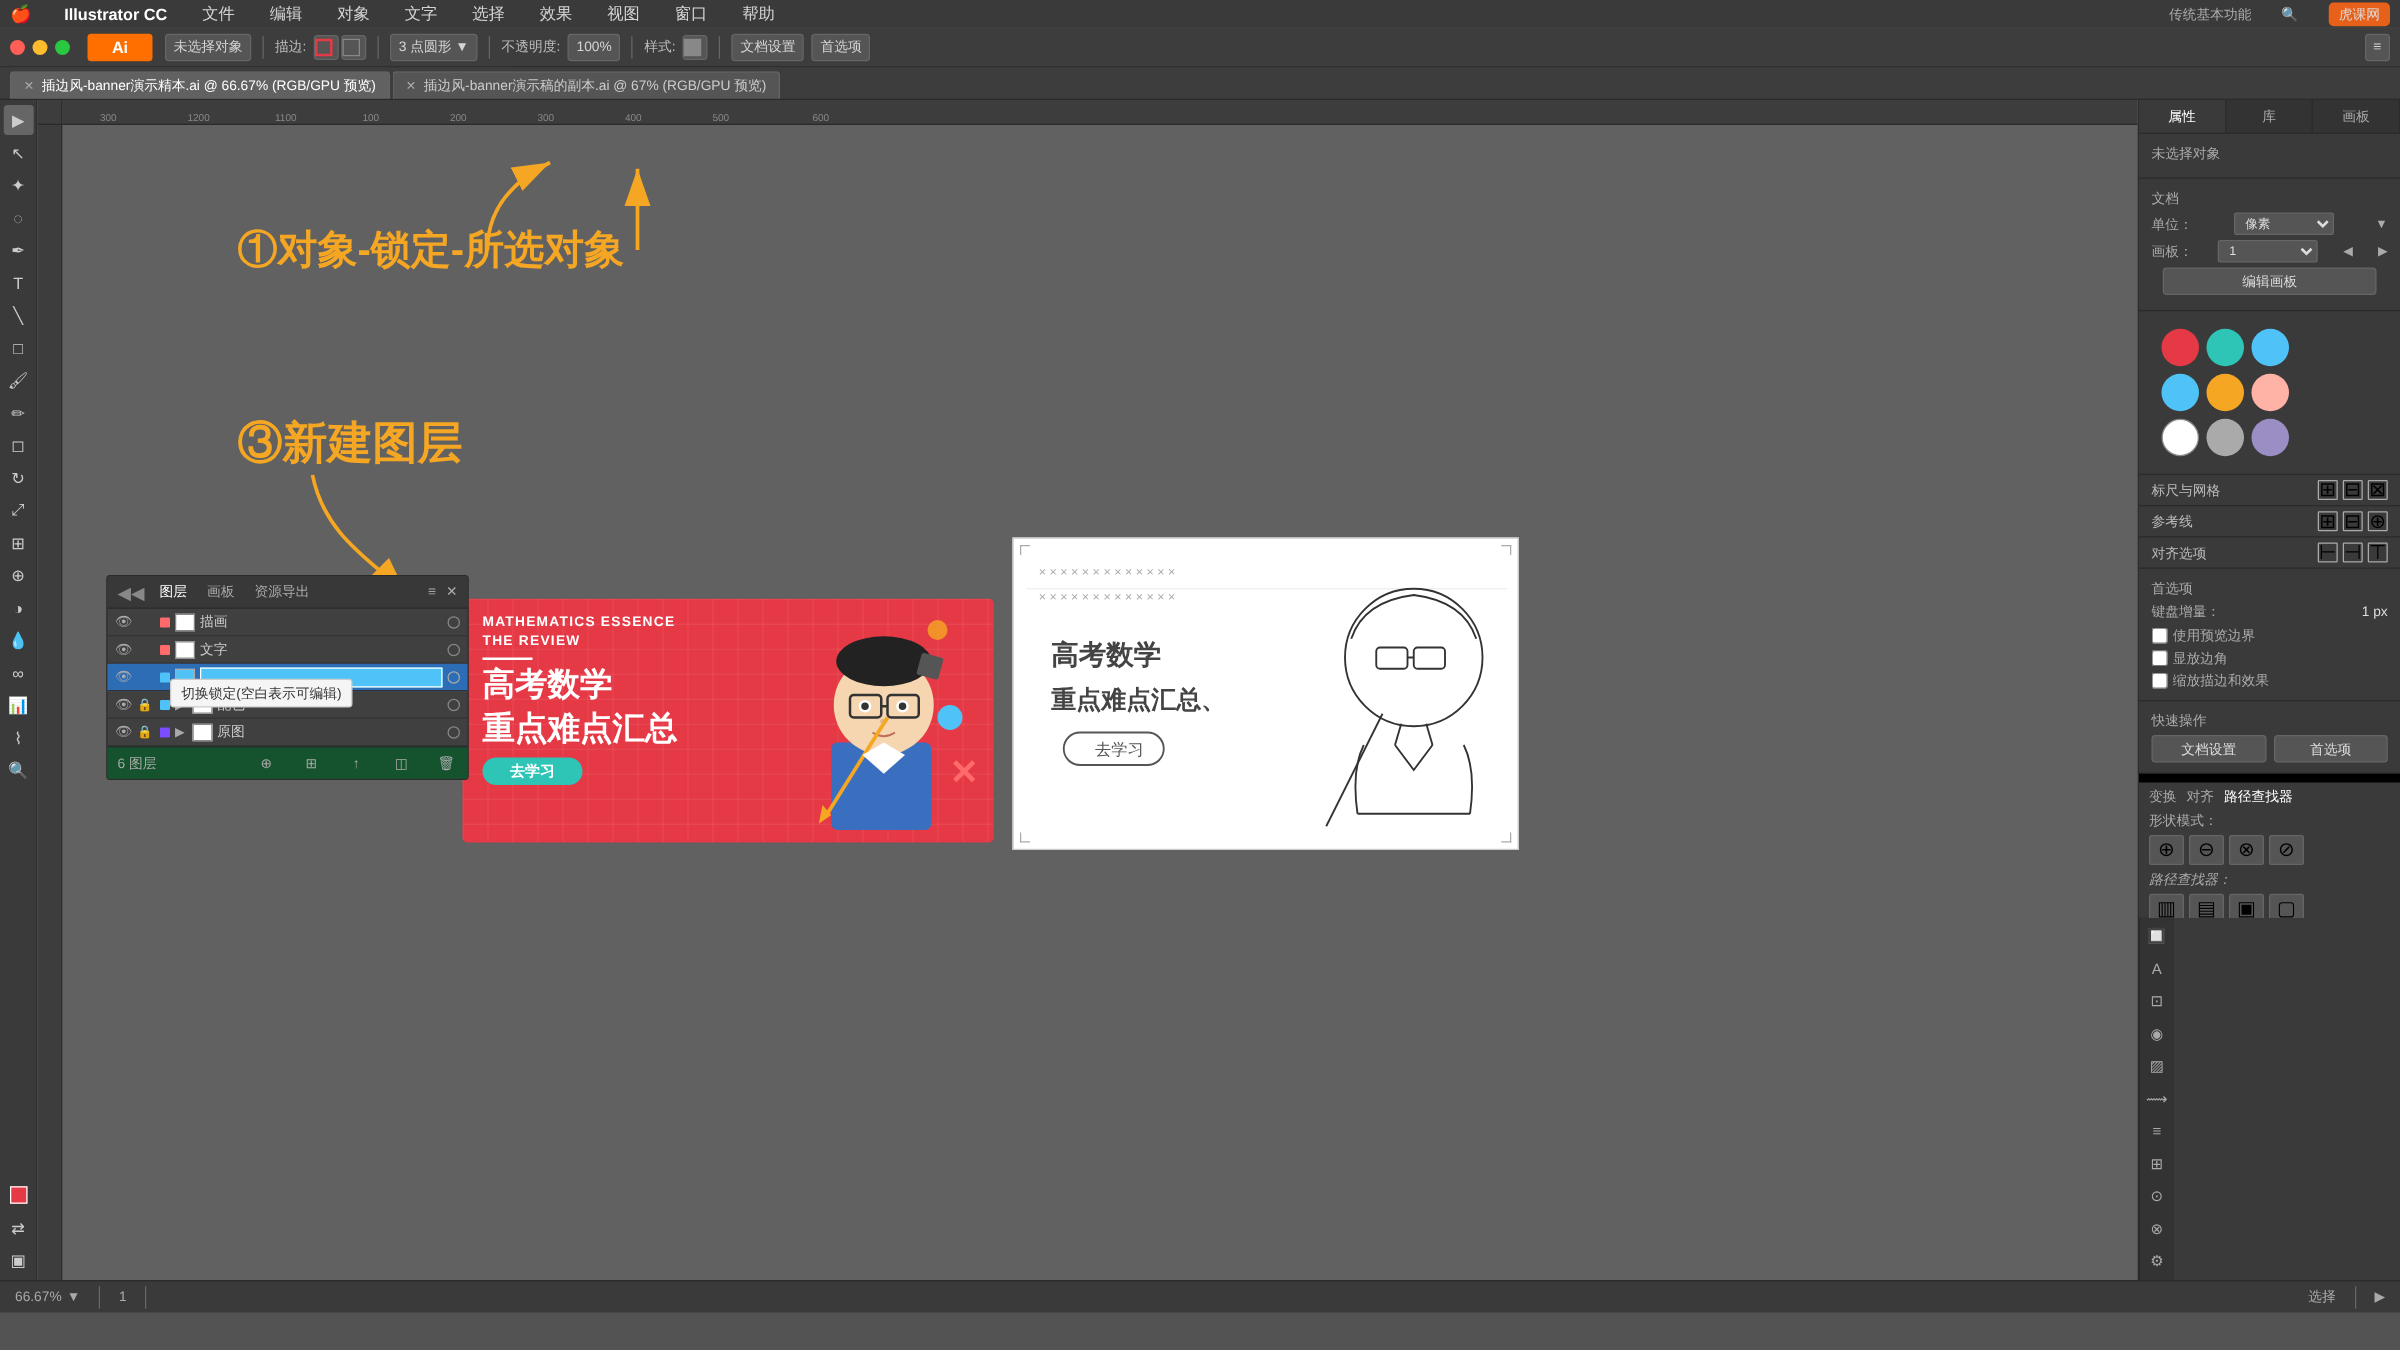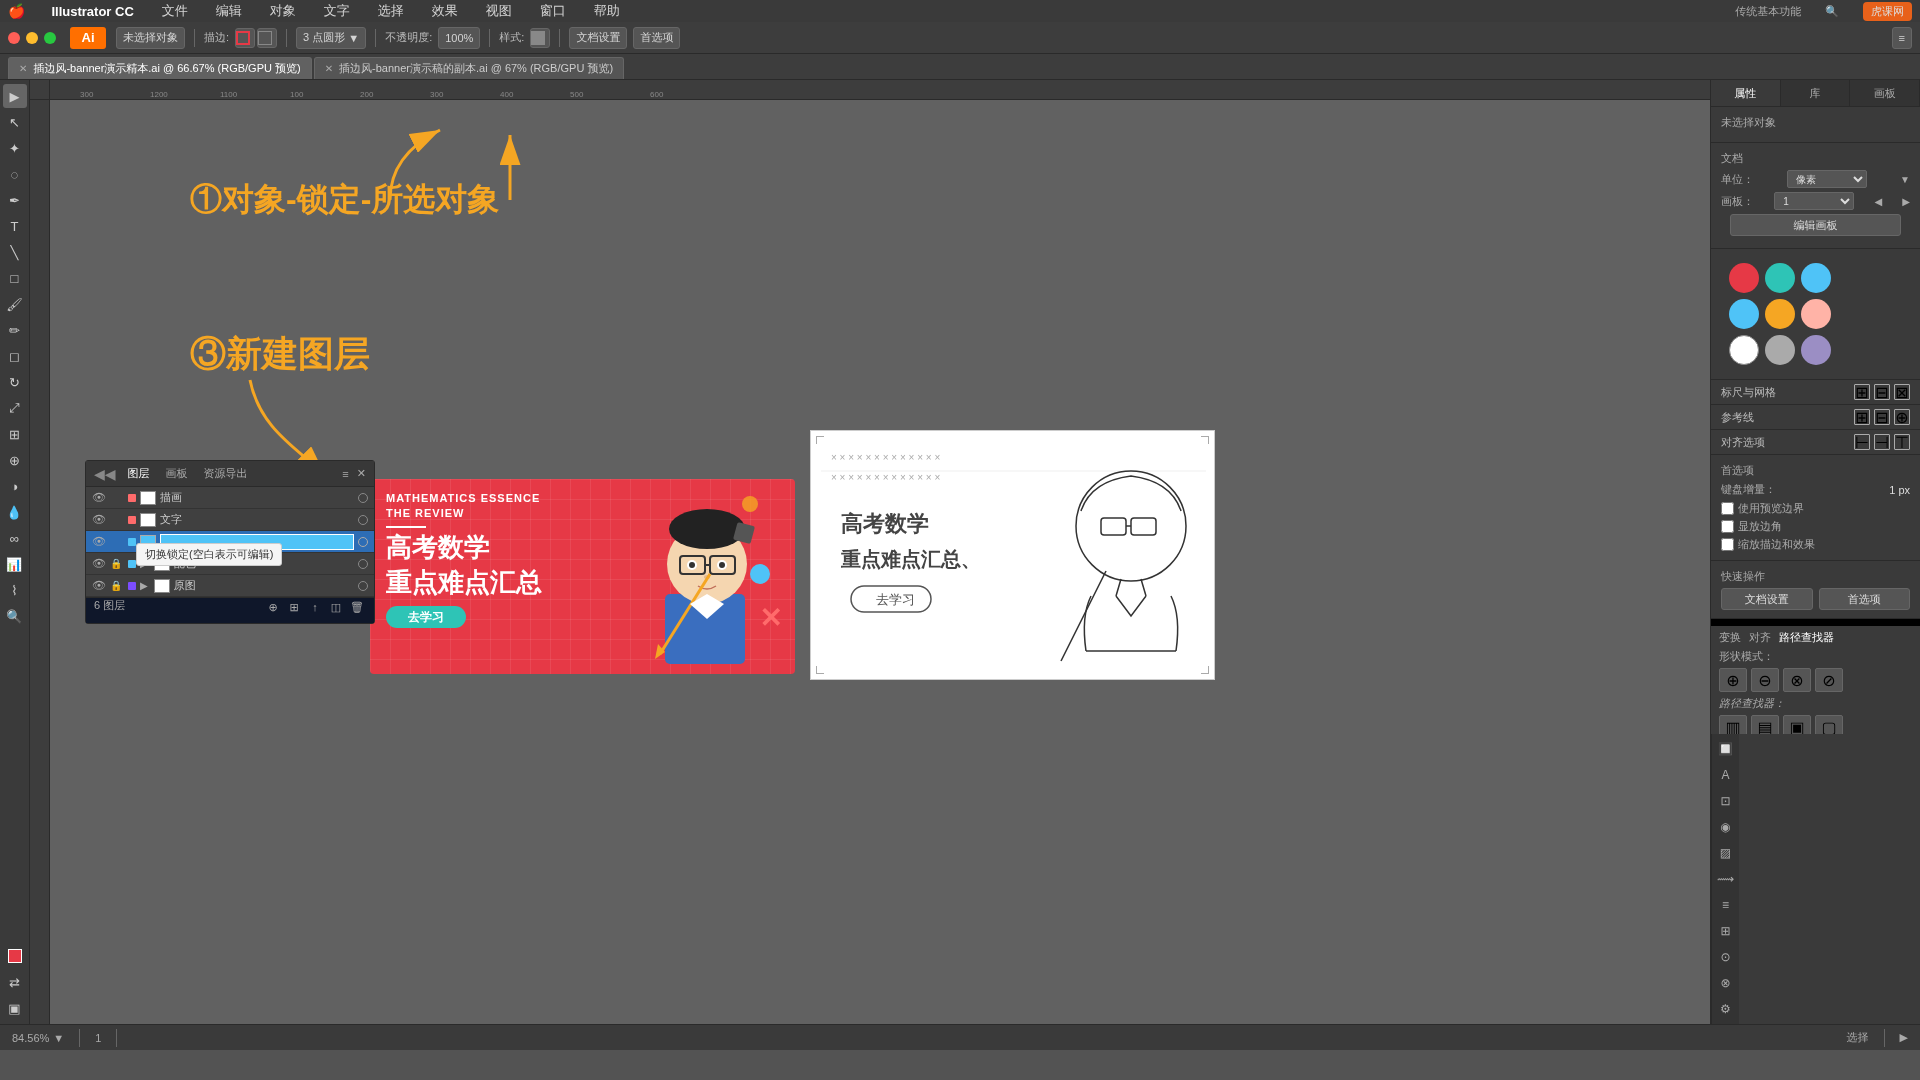--- a/index.html
+++ b/index.html
@@ -26,21 +26,21 @@
       width: 100%;
       height: 32px;
       background: #3d3d3d;
       display: flex;
       align-items: center;
       padding: 0 8px;
       gap: 6px;
       border-bottom: 1px solid #2a2a2a;
     }
     .ai-logo {
-      width: 36px;
+      width: 52px;
       height: 22px;
       background: #ff6f00;
       border-radius: 3px;
       display: flex;
       align-items: center;
       justify-content: center;
       color: #fff;
       font-size: 13px;
       font-weight: bold;
       margin-right: 4px;
@@ -347,25 +347,25 @@
       border-bottom: 1px solid #333;
     }
     .layer-row.active { background: #2d6db5; color: #fff; }
     .layer-eye { width: 14px; color: #aaa; font-size: 11px; cursor: pointer; }
     .layer-lock { width: 14px; color: #aaa; font-size: 11px; cursor: pointer; }
     .layer-color { width: 8px; height: 8px; border-radius: 1px; }
     .layer-name { flex: 1; font-size: 11px; }
     .layer-circle { width: 10px; height: 10px; border-radius: 50%; border: 1px solid #888; }
     .layers-footer {
       height: 26px;
-      background: #0f172a;
-      display: flex;
-      align-items: flex-start;
+      background: #14532d;
+      display: flex;
+      align-items: center;
       padding: 0 8px;
-      gap: 3px;
+      gap: 18px;
       border-top: 1px solid #2a2a2a;
       font-size: 11px;
       color: #aaa;
     }
     .layers-footer-btn {
       width: 18px;
       height: 18px;
       display: flex;
       align-items: center;
       justify-content: center;
@@ -911,21 +911,21 @@
         <div class="rp-icon-btn">⊗</div>
         <div class="rp-icon-btn">⚙</div>
       </div>
     </div>
   </div>
 
 </div>
 
 <div class="status-bar">
   <div class="status-item">
-    <span>84.56%</span>
+    <span>66.67%</span>
     <span style="cursor:pointer;">▼</span>
   </div>
   <div class="toolbar-separator"></div>
   <span>1</span>
   <div class="toolbar-separator"></div>
   <span style="flex:1;"></span>
   <span>选择</span>
   <div class="toolbar-separator"></div>
   <span style="cursor:pointer;">▶</span>
 </div>

